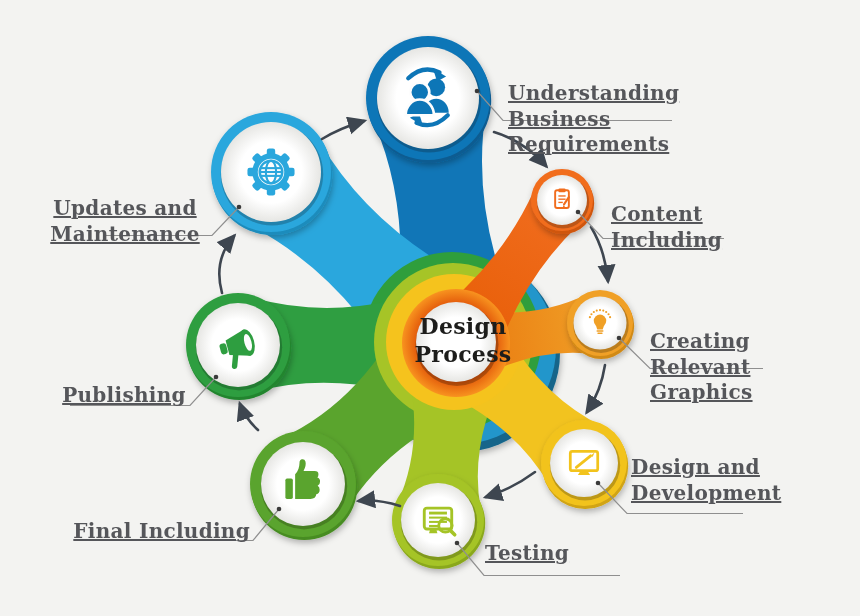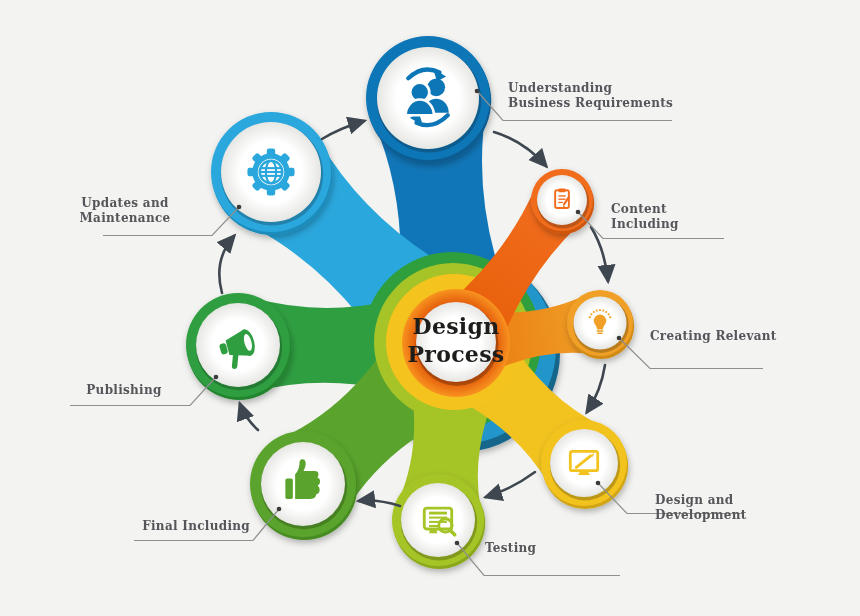--- a/index.html
+++ b/index.html
@@ -1,25 +1,25 @@
 <!DOCTYPE html>
 <html><head>
 <meta charset="utf-8">
 <style>
   html,body{margin:0;padding:0;background:#fff;}
   .stage{position:relative;width:860px;height:616px;overflow:hidden;
          font-family:"DejaVu Serif", serif;}
   #svg-holder, #svg-holder svg{position:absolute;left:0;top:0;width:860px;height:616px;}
-  .lbl{position:absolute;font-weight:bold;font-size:12px;line-height:1.28;
-       letter-spacing:.3px;}
+  .lbl{position:absolute;font-weight:bold;font-size:20px;line-height:1.28;
+       letter-spacing:.3px;text-decoration:underline;}
   .lbl span{display:block;}
   #lbl-understanding{left:508px;top:81px;width:220px;}
   #lbl-including{left:611px;top:202px;width:160px;}
   #lbl-creating{left:650px;top:329px;width:190px;}
-  #lbl-design_dev{left:631px;top:493px;width:190px;margin-left:24px;}
+  #lbl-design_dev{left:631px;top:455px;width:190px;}
   #lbl-testing{left:485px;top:541px;width:140px;}
   #lbl-final_approval{left:60px;top:519px;width:190px;text-align:right;}
   #lbl-publishing{left:44px;top:383px;width:160px;text-align:center;}
   #lbl-updates{left:40px;top:196px;width:170px;text-align:center;}
   .center-lbl{position:absolute;left:376px;top:313px;width:160px;text-align:center;
        font-weight:bold;font-size:22px;line-height:1.25;letter-spacing:.3px;}
   .center-lbl span{display:block;}
 </style>
 </head>
 <body>
@@ -228,36 +228,37 @@
   <div class="lbl" id="lbl-understanding" style="color: rgb(85, 86, 90);">
     <span>Understanding</span>
     <span>Business Requirements</span>
   </div>
   <div class="lbl" id="lbl-including" style="color: rgb(85, 86, 90);">
     <span>Content</span>
     <span>Including</span>
   </div>
   <div class="lbl" id="lbl-creating" style="color: rgb(85, 86, 90);">
     <span>Creating Relevant</span>
+    <span>Graphics</span>
   </div>
   <div class="lbl" id="lbl-design_dev" style="color: rgb(85, 86, 90);">
     <span>Design and</span>
     <span>Development</span>
   </div>
   <div class="lbl" id="lbl-testing" style="color: rgb(85, 86, 90);">
     <span>Testing</span>
   </div>
   <div class="lbl" id="lbl-final_approval" style="color: rgb(85, 86, 90);">
     <span>Final Including</span>
   </div>
   <div class="lbl" id="lbl-publishing" style="color: rgb(85, 86, 90);">
     <span>Publishing</span>
   </div>
   <div class="lbl" id="lbl-updates" style="color: rgb(85, 86, 90);">
     <span>Updates and</span>
     <span>Maintenance</span>
   </div>
 
-  <div class="center-lbl" style="color: rgb(29, 29, 27);">
+  <div class="center-lbl" style="color: rgb(29, 29, 27); padding-left: 7px;">
     <span>Design</span>
     <span>Process</span>
   </div>
 </div>
 
 </body></html>

